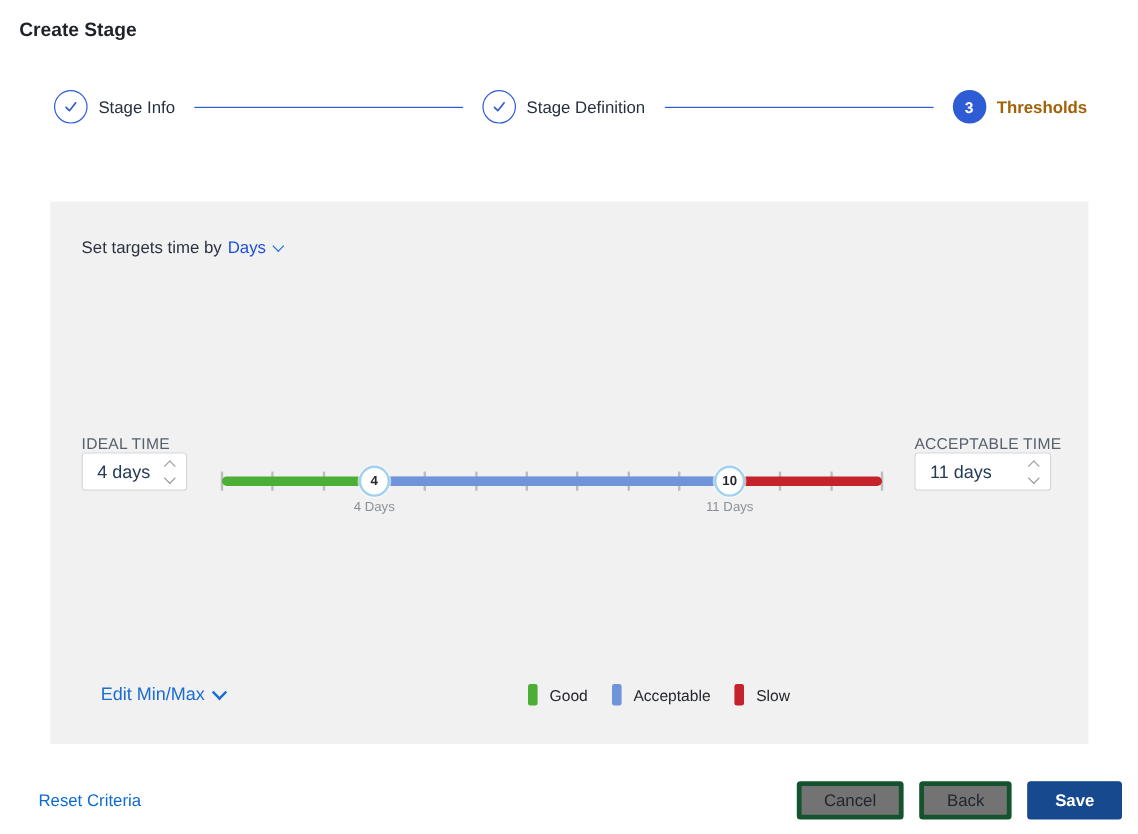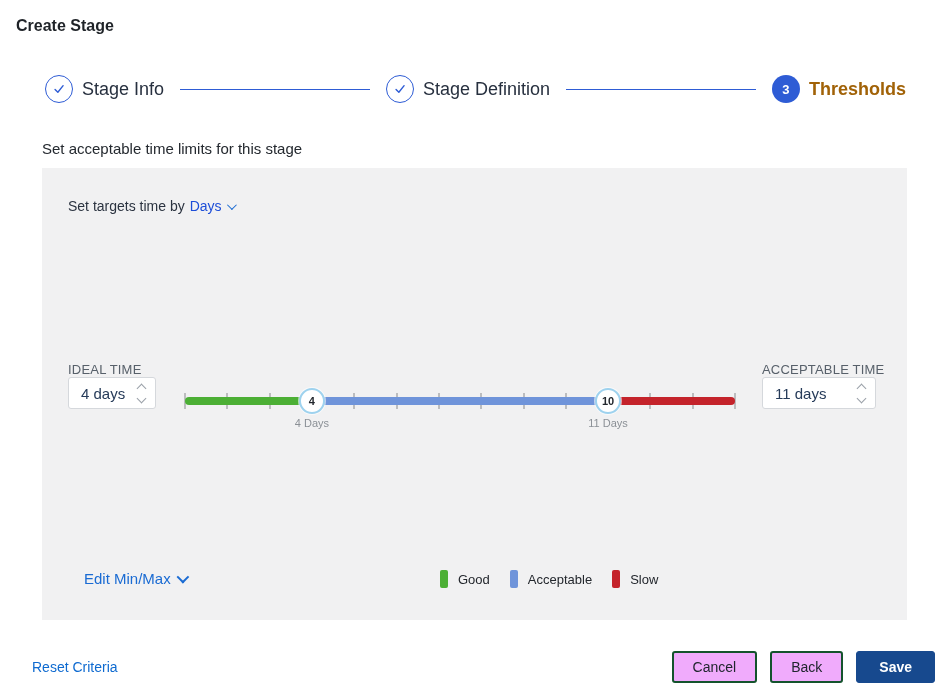--- a/index.html
+++ b/index.html
@@ -8,21 +8,21 @@
   .canvas { position:relative; width:948px; height:695px; background:#fff; overflow:hidden; }
 
   .page-title { position:absolute; left:16px; top:17px; font-size:16px; font-weight:bold; color:#1f2328; }
 
   
   .stepper { position:absolute; left:45px; top:75px; width:861px; height:28px; display:flex; align-items:center; }
   .step { display:flex; align-items:center; gap:9px; cursor:default; }
   .step-circle { width:28px; height:28px; border-radius:50%; display:flex; align-items:center; justify-content:center; flex:0 0 auto; }
   .step-circle.done { background:#fff; border:1px solid #2e5cd5; }
   .step-circle.current { background:#2e5cd5; color:#fff; font-size:13px; font-weight:bold; }
-  .step-label { font-size:18px; color:#27303f; white-space:nowrap; }
+  .step-label { font-size:14px; color:#27303f; white-space:nowrap; }
   .step-label.current { font-weight:bold; color:#a16207; }
   .step-line { flex:1 1 auto; height:1px; background:#2e5cd5; margin:0 16px; }
 
   .section-heading { position:absolute; left:42px; top:140px; font-size:15px; color:#24292f; }
 
   
   .panel { position:absolute; left:42px; top:168px; width:865px; height:452px; background:#f1f1f2; }
   .target-row { position:absolute; left:26px; top:30px; font-size:14px; color:#2b3340; display:flex; align-items:center; gap:5px; }
   .link-blue { color:#1d4ed8; cursor:pointer; }
   .chev { display:inline-block; width:7px; height:7px; border-right:1.5px solid #1a6bd3; border-bottom:1.5px solid #1a6bd3; transform:rotate(45deg) translateY(-2px); }
@@ -50,21 +50,21 @@
   .edit-link { position:absolute; left:42px; top:402px; font-size:15px; color:#1a6bd3; display:flex; align-items:center; cursor:pointer; }
   .legend { position:absolute; left:398px; top:402px; display:flex; align-items:center; gap:20px;justify-content:space-between; }
   .legend-item { display:flex; align-items:center; gap:10px; }
   .legend-swatch { width:8px; height:18px; border-radius:2px; }
   .legend-label { font-size:13px; color:#23272d; }
 
   
   .reset-link { position:absolute; left:32px; top:659px; font-size:14px; color:#0e6ad0; cursor:pointer; }
   .footer-buttons { position:absolute; right:13px; top:651px; display:flex; gap:13px; }
   .btn { height:32px; border-radius:3px; font-size:14px; display:flex; align-items:center; justify-content:center; cursor:pointer; font-family:"Liberation Sans", sans-serif; }
-  .btn.ghost { background:#f0abfc; border:2px solid #14532d; color:#20262e; padding:0 19px; }
+  .btn.ghost { background:#737373; border:4px solid #14532d; color:#20262e; padding:0 19px; }
   .btn.primary { background:#17498e; border:1px solid #17498e; color:#fff; padding:0 22px; font-weight:bold; }
 </style>
 </head>
 <body>
 
 <div class="canvas">
 
   <div class="page-title">Create Stage</div>
 
   <div class="stepper">
@@ -85,21 +85,20 @@
       </span>
       <span class="step-label">Stage Definition</span>
     </div>
     <div class="step-line"></div>
     <div class="step">
       <span class="step-circle current">3</span>
       <span class="step-label current">Thresholds</span>
     </div>
   </div>
 
-  <div class="section-heading">Set acceptable time limits for this stage</div>
 
   <div class="panel">
 
     <div class="target-row">
       <span>Set targets time by</span>
       <span class="link-blue">Days</span>
       <span class="chev"></span>
     </div>
 
     <div class="field-group ideal">

